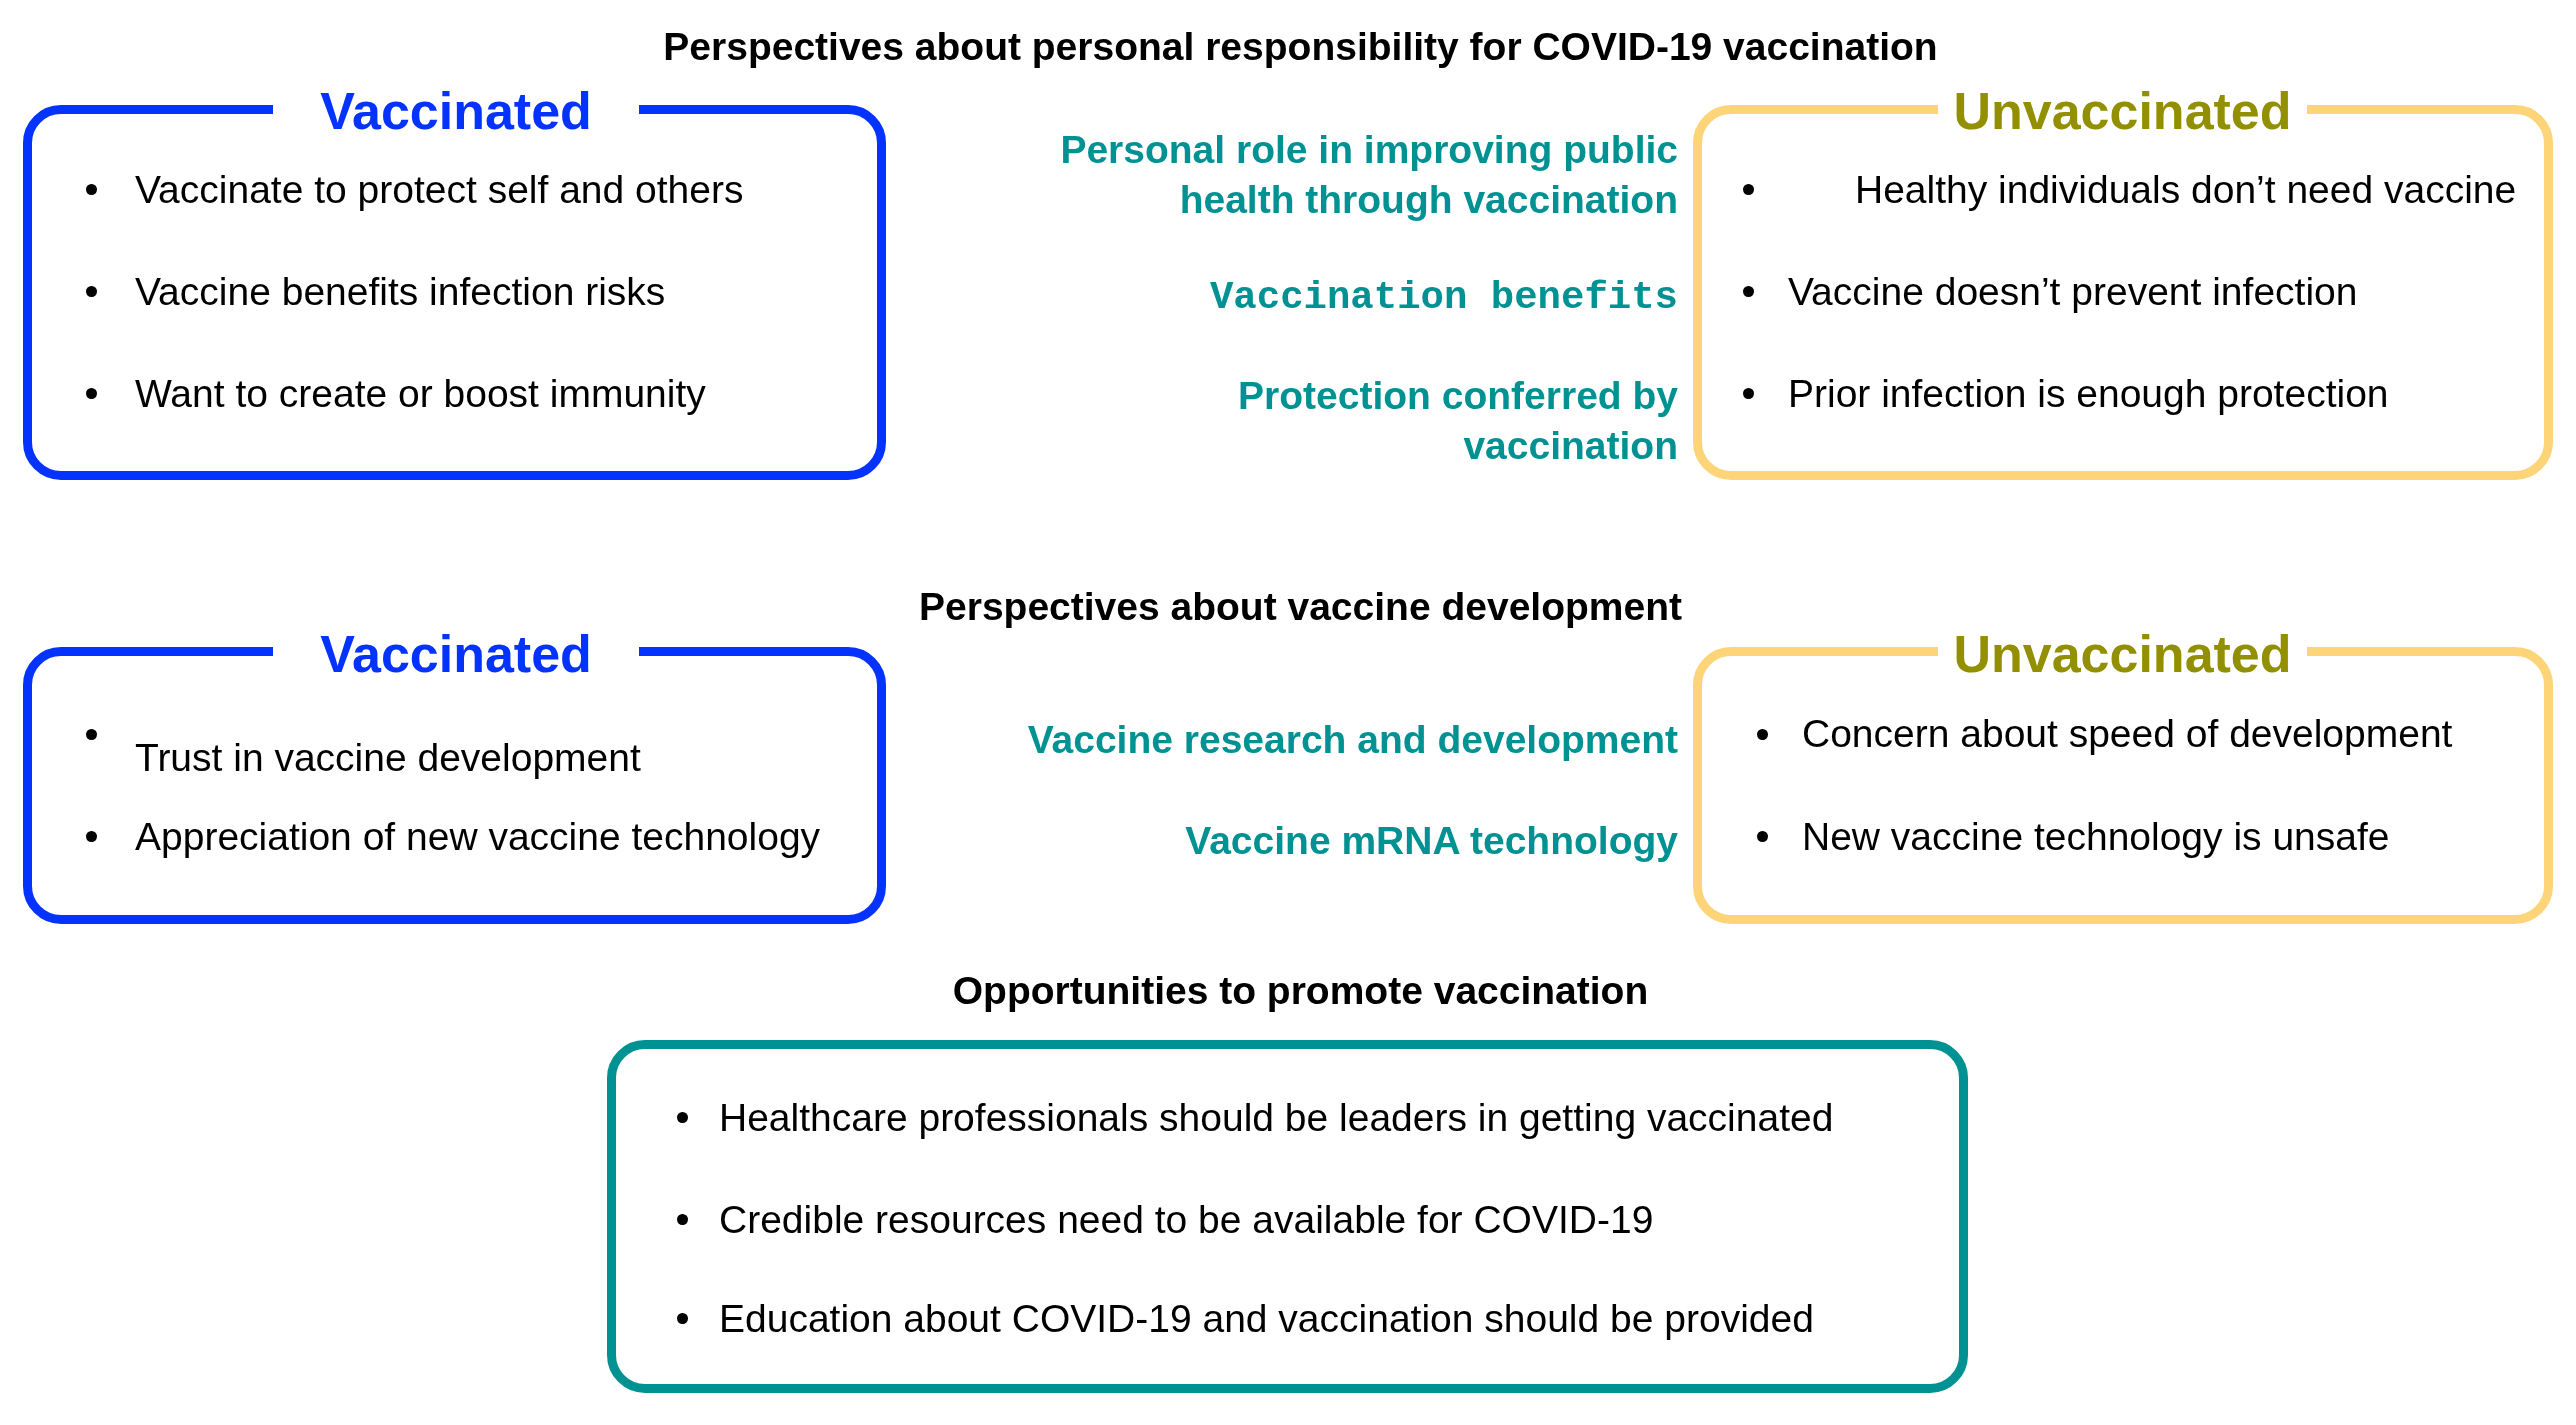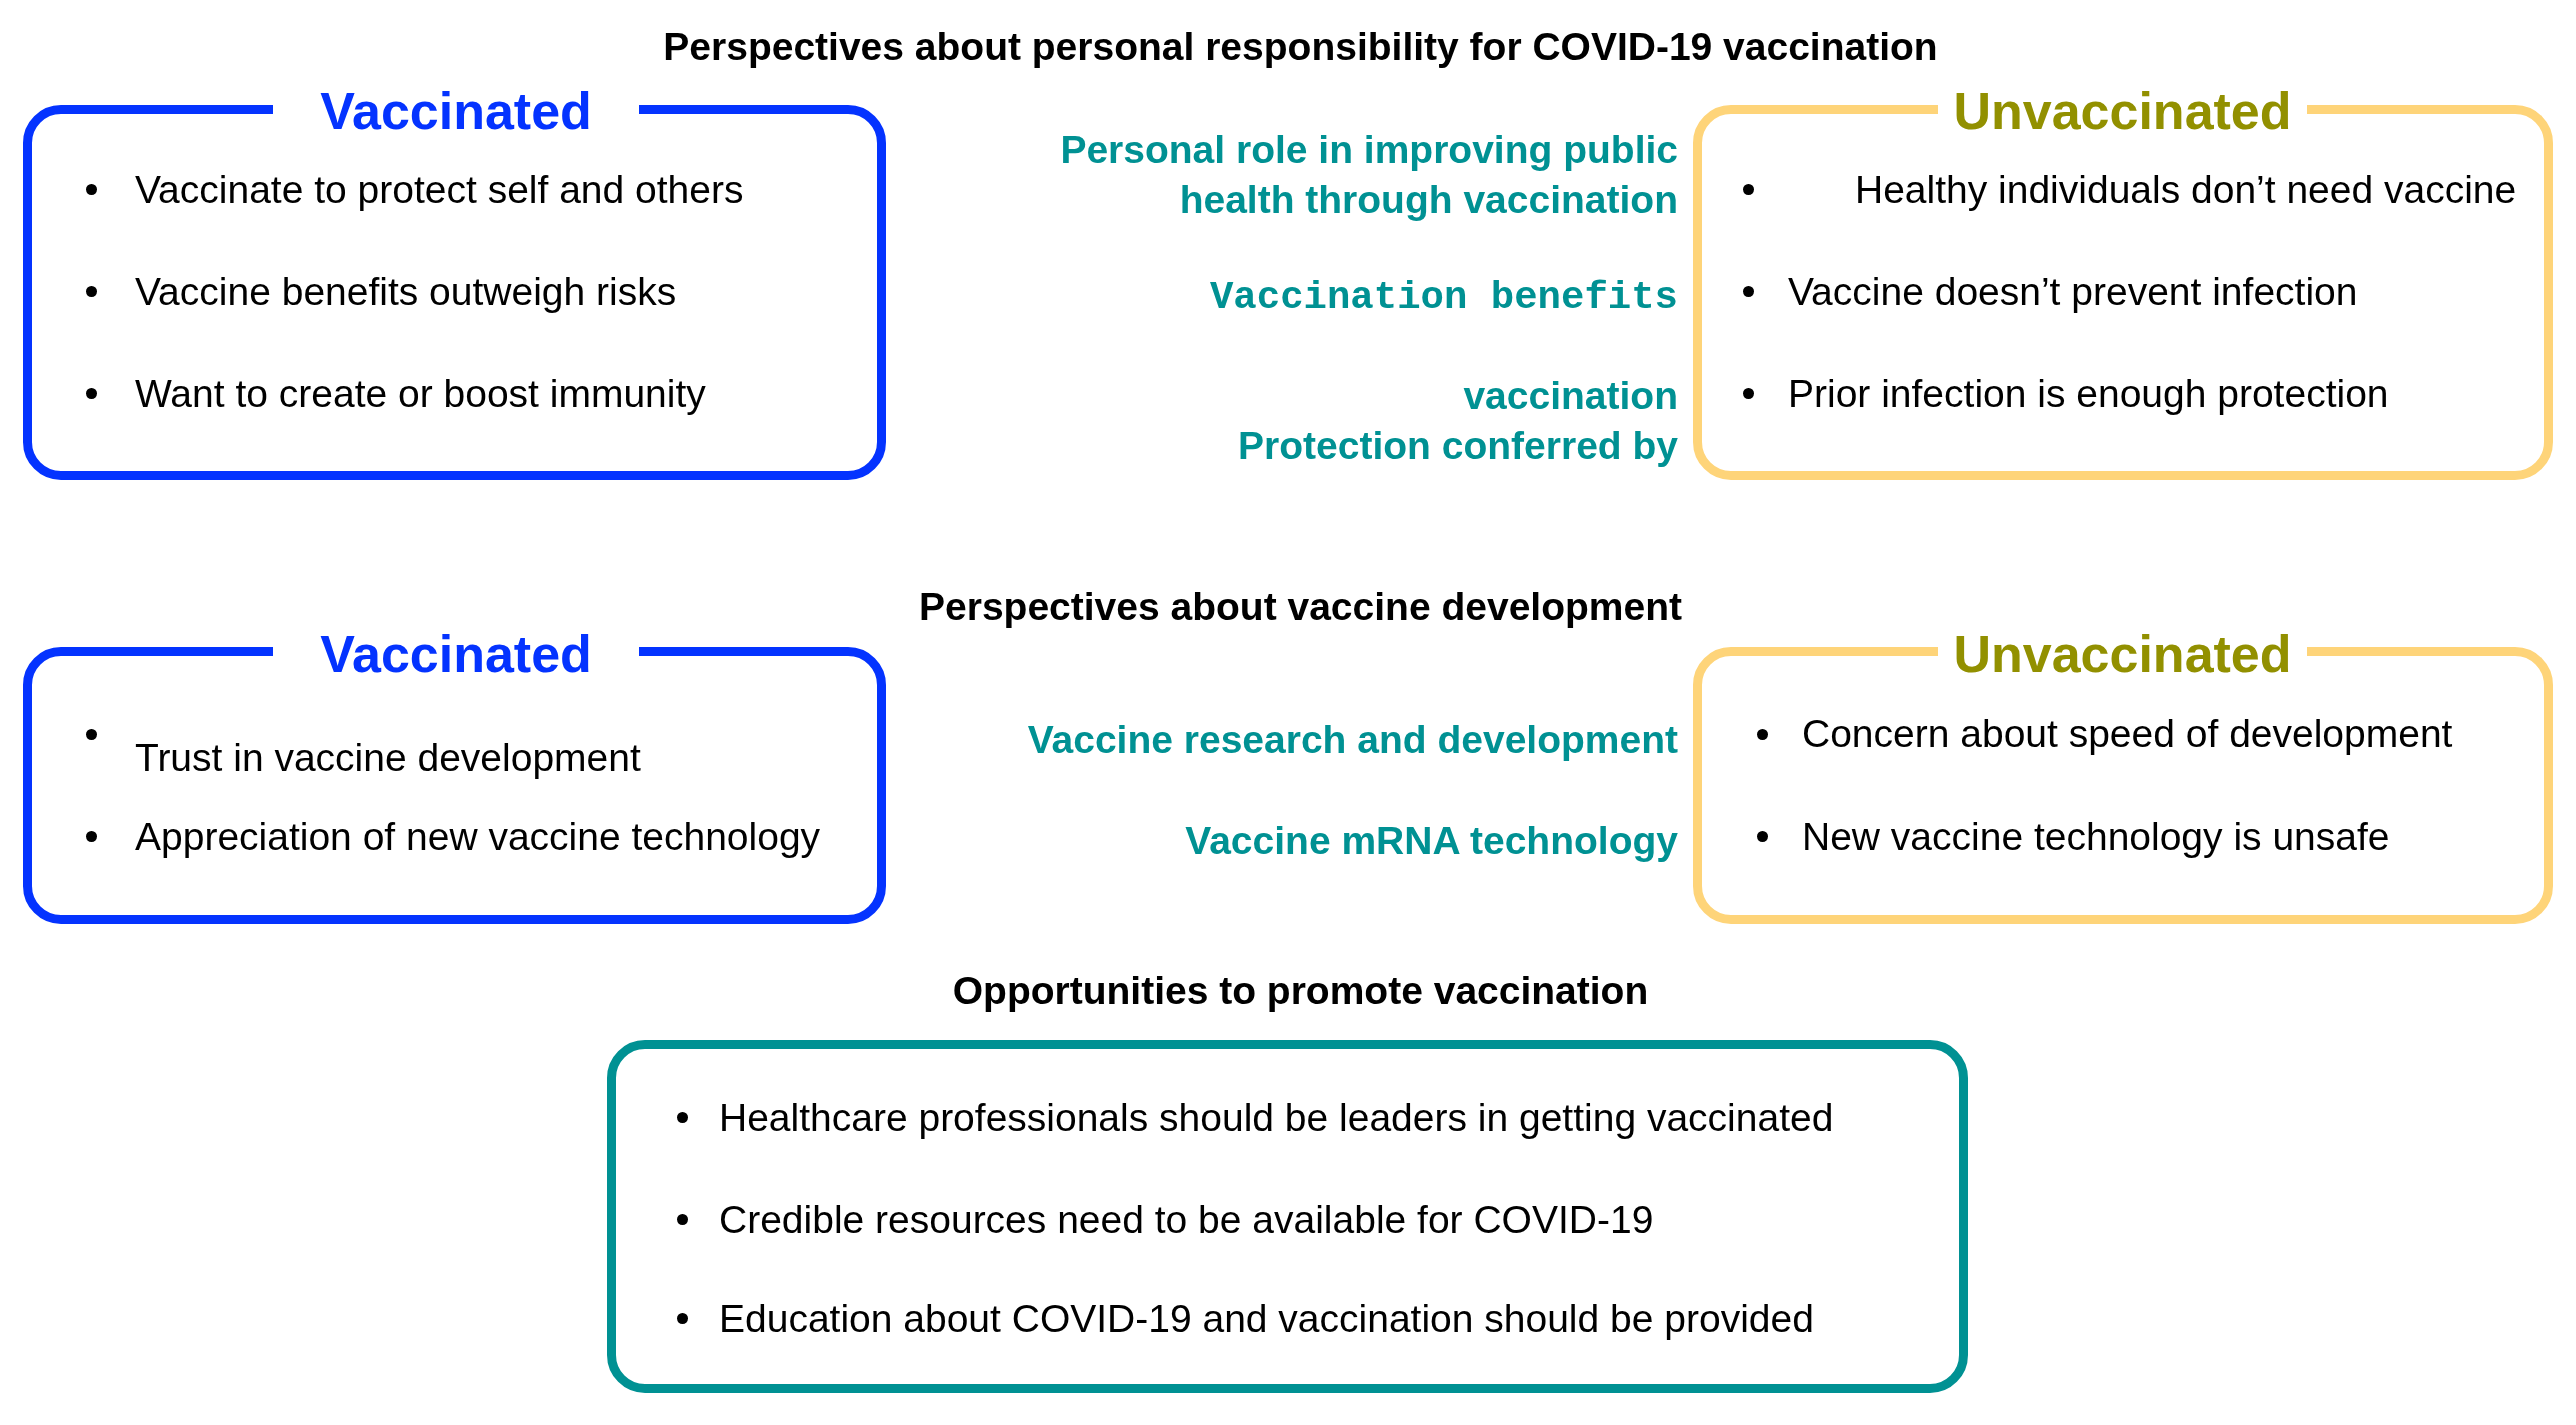--- a/index.html
+++ b/index.html
@@ -27,34 +27,34 @@
 
 <div class="title" style="top:23px;">Perspectives about personal responsibility for COVID-19 vaccination</div>
 
 <div class="box box-blue" style="left:23px; top:105px; width:863px; height:375px;"></div>
 <div class="gap" style="left:273px; top:101px; width:366px;"></div>
 <div class="label label-blue" style="left:273px; top:88px; width:366px;">Vaccinated</div>
 
 <div class="bullet" style="left:86px; top:184px;"></div>
 <div class="item" style="left:135px; top:166px;">Vaccinate to protect self and others</div>
 <div class="bullet" style="left:86px; top:286px;"></div>
-<div class="item" style="left:135px; top:268px;">Vaccine benefits outweigh risks</div>
+<div class="item" style="left:135px; top:268px;">Vaccine benefits infection risks</div>
 <div class="bullet" style="left:86px; top:388px;"></div>
 <div class="item" style="left:135px; top:370px;">Want to create or boost immunity</div>
 
 <div class="center-text" style="top:125px;">
   <div>Personal role in improving public</div>
   <div>health through vaccination</div>
 </div>
 <div class="center-text" style="top:273px;font-family:Liberation Mono, monospace;">
   <div>Vaccination benefits</div>
 </div>
 <div class="center-text" style="top:371px;">
+  <div>Protection conferred by</div>
   <div>vaccination</div>
-  <div>Protection conferred by</div>
 </div>
 
 <div class="box box-yellow" style="left:1693px; top:105px; width:860px; height:375px;"></div>
 <div class="gap" style="left:1938px; top:101px; width:369px;"></div>
 <div class="label label-olive" style="left:1938px; top:88px; width:369px;">Unvaccinated</div>
 
 <div class="bullet" style="left:1743px; top:184px;"></div>
 <div class="item" style="left:1855px; top:166px;">Healthy individuals don’t need vaccine</div>
 <div class="bullet" style="left:1743px; top:286px;"></div>
 <div class="item" style="left:1788px; top:268px;">Vaccine doesn’t prevent infection</div>

